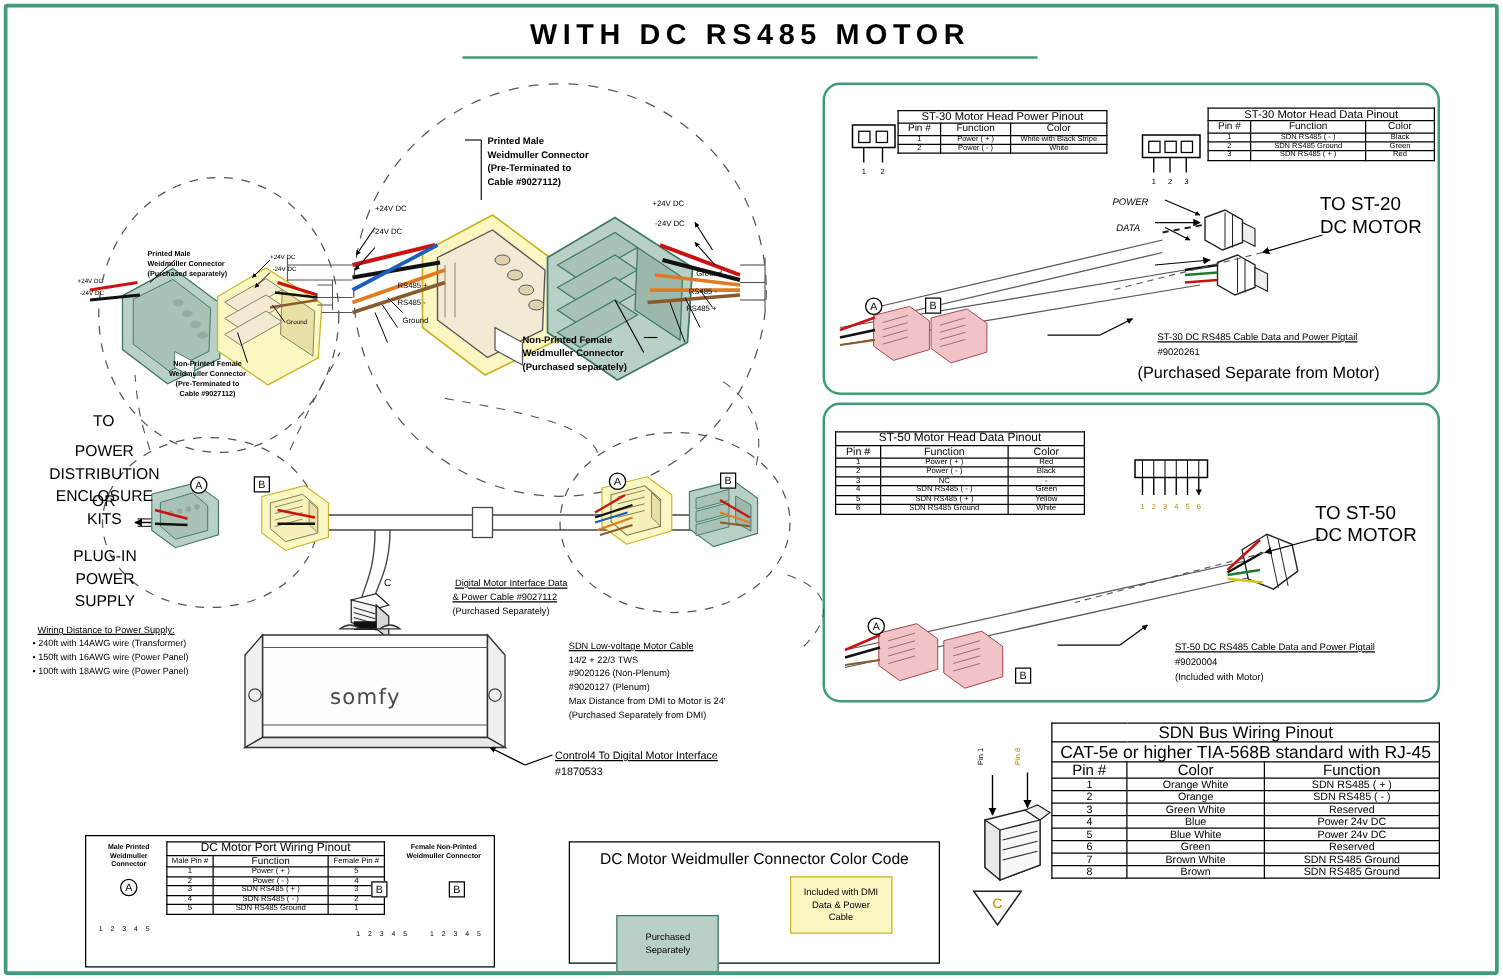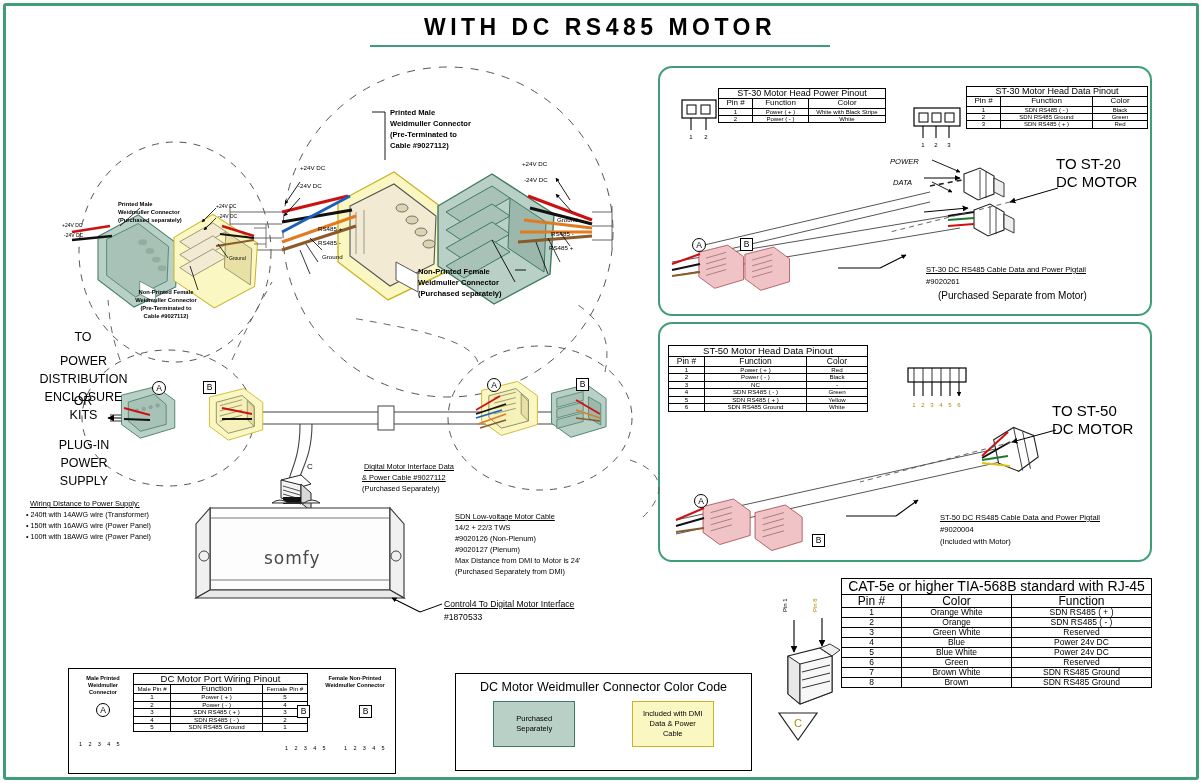--- a/index.html
+++ b/index.html
@@ -135,21 +135,21 @@
   .swatch {
     width: 82px; height: 46px;
     display: flex; align-items: center; justify-content: center;
     text-align: center;
     font-size: 7.5px;
     line-height: 1.32;
     color: #000;
     padding: 2px;
   }
   .sw-pink   { background: #f0c3c6; border: 1.4px solid #a33a42; }
-  .sw-green  { background: #b9d0c6; border: 1.4px solid #3f7a63; }
+  .sw-green  { background: #b9d0c6; border: 1.4px solid #3f7a63; margin-top: 31px; }
   .sw-yellow { background: #fbf7c2; border: 1.4px solid #c9b426; }
 
   
   .anno {
     position: absolute;
     font-size: 7.2px;
     line-height: 1.35;
     color: #000;
     white-space: pre-line;
   }
@@ -675,20 +675,23 @@
     <tr>
       <td class="cell">6</td>
       <td class="cell">SDN RS485 Ground</td>
       <td class="cell">White</td>
     </tr>
   </tbody>
     </table>
 
   <table class="eng" id="tbl-sdn-bus">
     <tbody>
+        <tr>
+          <td class="ttl" colspan="3">SDN Bus Wiring Pinout</td>
+        </tr>
     <tr>
           <td class="sub" colspan="3">CAT-5e or higher TIA-568B standard with RJ-45</td>
         </tr>
     <tr>
       <td class="hdr" style="width:60px">Pin #</td>
       <td class="hdr" style="width:110px">Color</td>
       <td class="hdr">Function</td>
     </tr>
     <tr>
       <td class="cell">1</td>
@@ -879,21 +882,21 @@
   <div class="anno" style="left:444px; top:612px; font-size:8.6px;">#1870533</div>
 
   <div class="somfy-word" style="left:264px; top:548px;">somfy</div>
 
   <div class="anno italic" style="left:890px; top:157px; font-size:7.6px;">POWER</div>
   <div class="anno italic" style="left:893px; top:178px; font-size:7.6px;">DATA</div>
   <div class="motor-label" style="left:1056px; top:155px;">TO ST-20
 DC MOTOR</div>
   <div class="anno u" style="left:926px; top:265px; font-size:7.6px;">ST-30 DC RS485 Cable Data and Power Pigtail</div>
   <div class="anno" style="left:926px; top:277px; font-size:7.6px;">#9020261</div>
-  <div class="anno" style="left:938px; top:289px; font-size:10px;">(Purchased Separate from Motor)</div>
+  <div class="anno" style="left:910px; top:289px; font-size:13px;">(Purchased Separate from Motor)</div>
 
   <div class="motor-label" style="left:1052px; top:402px;">TO ST-50
 DC MOTOR</div>
   <div class="anno u" style="left:940px; top:513px; font-size:7.6px;">ST-50 DC RS485 Cable Data and Power Pigtail</div>
   <div class="anno" style="left:940px; top:525px; font-size:7.6px;">#9020004</div>
   <div class="anno" style="left:940px; top:537px; font-size:7.6px;">(Included with Motor)</div>
 
 </div>
 
 </body></html>

